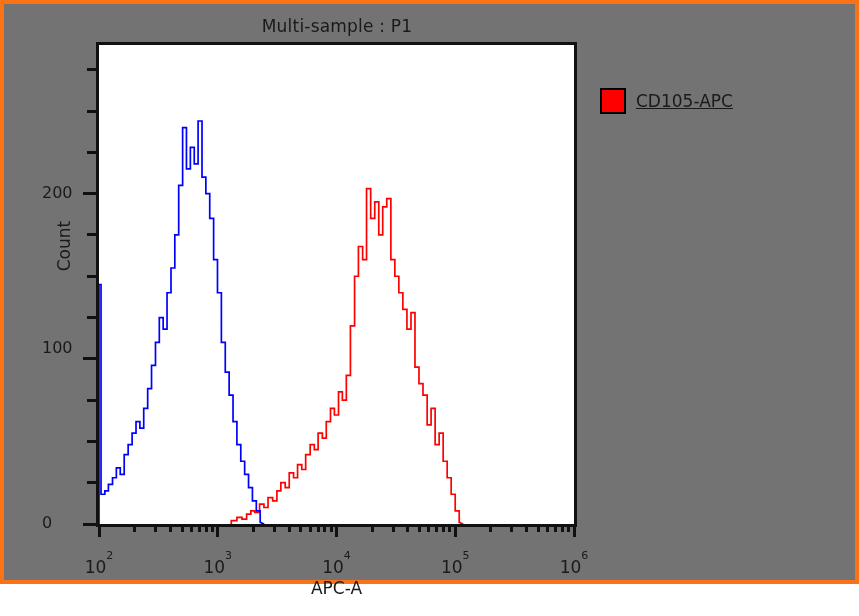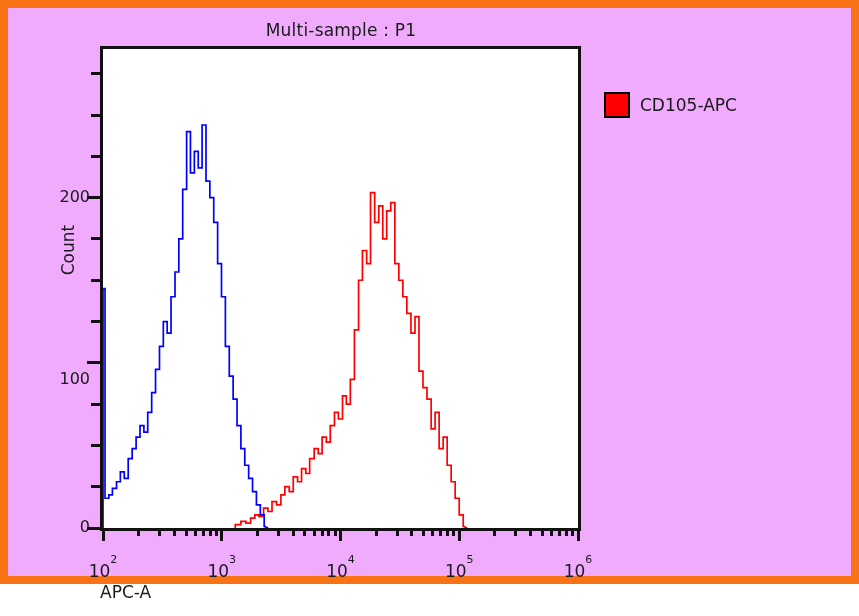--- a/index.html
+++ b/index.html
@@ -6,22 +6,22 @@
   body{
     width:859px;height:616px;
     background:#ffffff;
     font-family:"DejaVu Sans", sans-serif;
     overflow:hidden;
   }
   #root{
     position:relative;
     width:859px;height:584px;
     box-sizing:border-box;
-    border:8px solid #f97316;
-    background:#f0abfc;
+    border:4px solid #f97316;
+    background:#737373;
   }
   
   #chart-title{
     position:absolute;
     left:92px; top:12px;
     width:482px;
     text-align:center;
     font-size:17px;
     color:#1a1a1a;
     letter-spacing:0.2px;
@@ -48,27 +48,27 @@
     transform:rotate(-90deg);
     transform-origin:50% 50%;
     text-align:center;
     font-size:17px;
     color:#1a1a1a;
   }
   #x-axis-title{
     position:absolute;
     left:92px; top:574px;
     width:481px;
+    text-align:center;
     font-size:17px;
     color:#1a1a1a;
   }
   .ytick-label{
     position:absolute;
     right:0; width:44px;
-    text-align:right;
     font-size:16px;
     color:#1a1a1a;
   }
   #y-tick-labels{
     position:absolute;
     left:30px; top:0; width:52px; height:616px;
   }
   #x-tick-labels{
     position:absolute;
     left:0; top:0; width:859px; height:616px;
@@ -98,35 +98,36 @@
   .legend-swatch{
     width:26px;height:26px;
     border:2px solid #000;
     box-sizing:border-box;
     flex:0 0 auto;
   }
   .legend-text{
     font-size:17px;
     color:#1a1a1a;
     white-space:nowrap;
+    text-decoration:underline;
   }
 </style>
 </head>
 <body>
 
 <div id="root">
 
   <div id="chart-title">Multi-sample : P1</div>
 
   <div id="y-axis-title">Count</div>
   <div id="x-axis-title">APC-A</div>
 
   <div id="y-tick-labels">
       <div class="ytick-label" style="top: 509px;">0</div>
-      <div class="ytick-label" style="top: 361px;">100</div>
+      <div class="ytick-label" style="top: 334px;">100</div>
       <div class="ytick-label" style="top: 178.655px;">200</div>
     </div>
   <div id="x-tick-labels">
       <div class="xtick-label" style="left: 95px;">10<sup>2</sup></div>
       <div class="xtick-label" style="left: 213.75px;">10<sup>3</sup></div>
       <div class="xtick-label" style="left: 332.5px;">10<sup>4</sup></div>
       <div class="xtick-label" style="left: 451.25px;">10<sup>5</sup></div>
       <div class="xtick-label" style="left: 570px; text-align: center;">10<sup>6</sup></div>
     </div>
 

